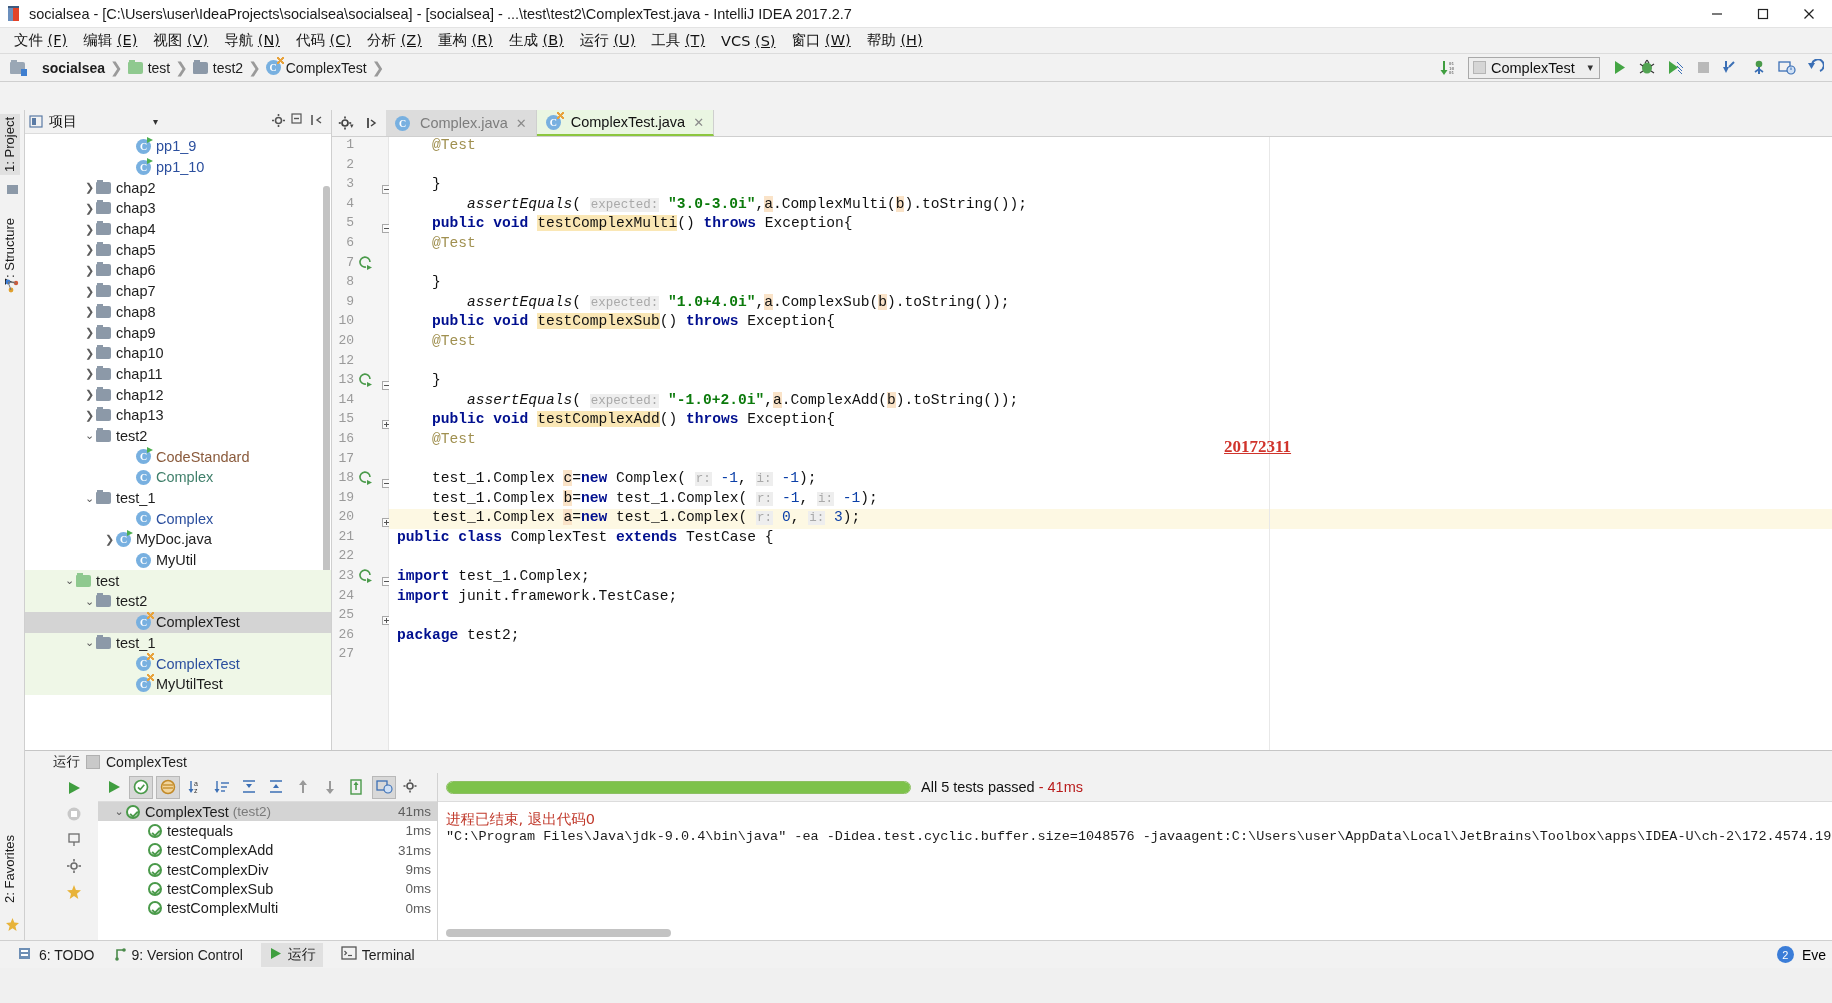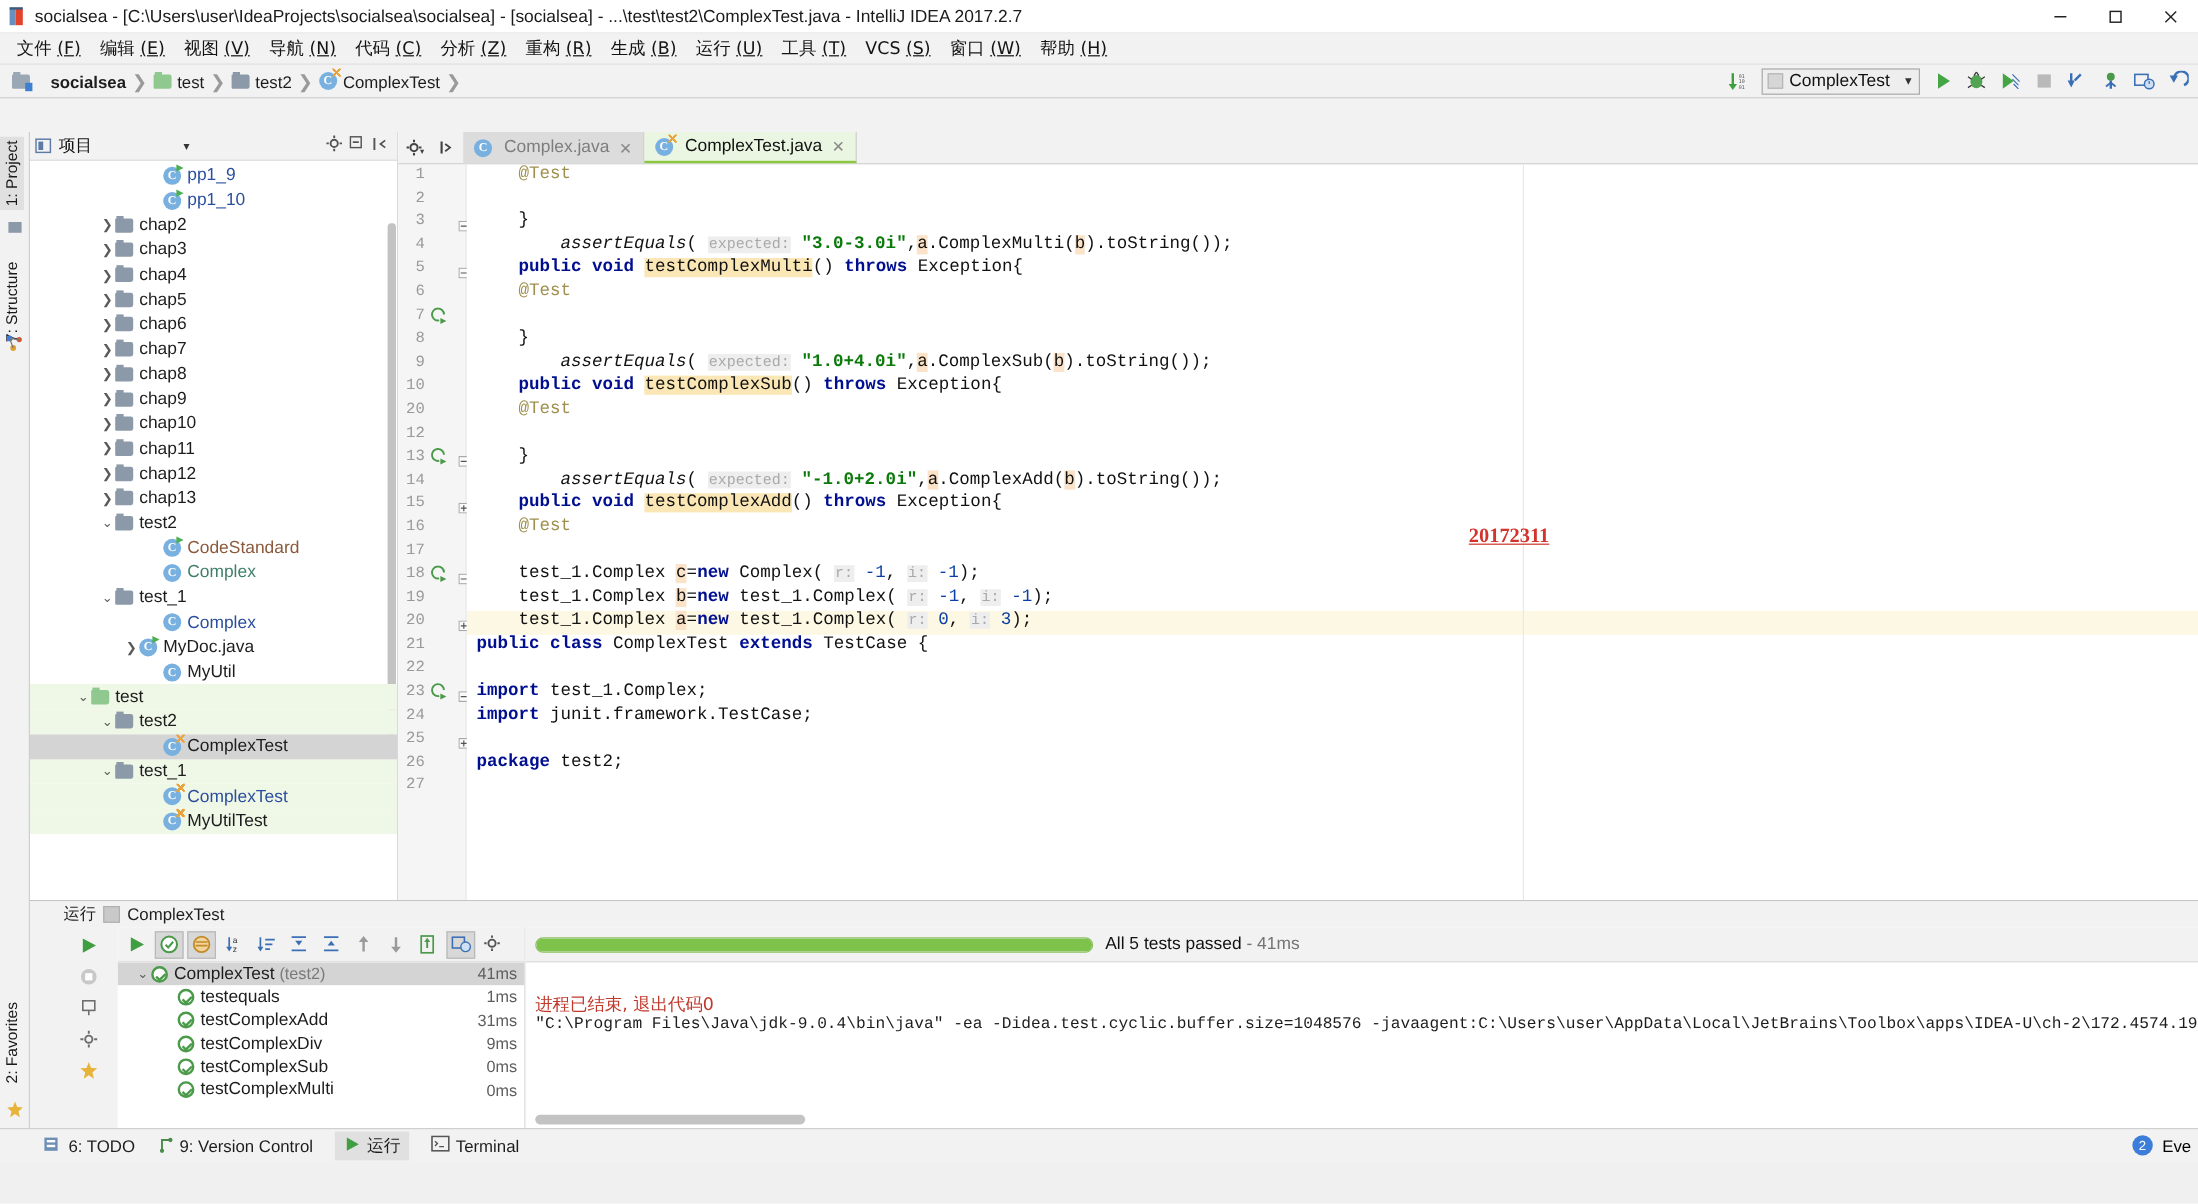--- a/index.html
+++ b/index.html
@@ -212,31 +212,31 @@
   .trow2 .nm { color:#1d1d1d; }
   .trow2 .sub { color:#7a7a7a; margin-left:4px; font-size:13.5px;}
   .trow2 .ms { margin-left:auto; color:#5e5e5e; font-size:13.5px;}
   .trow2 .arw { width:14px; text-align:center; font-size:11px; color:#5b5b5b; flex:none;}
 
   .consolecol { flex:1; display:flex; flex-direction:column; min-width:0; background:#fff; position:relative;}
   .progressrow { height:29px; display:flex; align-items:center; gap:10px; padding:0 8px; background:#f2f2f2; border-bottom:1px solid #dcdcdc; flex:none;}
   .progressbar { width:465px; height:13px; border-radius:7px; background:#d7efc3; border:1px solid #8dbf63; overflow:hidden;}
   .progressbar i { display:block; height:100%; background:#7dc24b; }
   .progresstext { font-size:14.5px; color:#111; }
-  .progresstext .dim { color:#737373; }
+  .progresstext .dim { color:#b91c1c; }
   .console { flex:1; padding:8px 8px 0 8px; position:relative; overflow:hidden;}
   .cl { font-family:"Liberation Mono", monospace; font-size:13.5px; white-space:pre; color:#1d1d1d; }
   .cl.red { color:#c0392b; font-family:"DejaVu Sans", sans-serif; font-size:14.5px;}
   .hscroll { position:absolute; left:8px; bottom:3px; height:8px; background:#c3c3c3; border-radius:4px;}
 
   
   .statusbar {
     position:absolute; left:0; right:0; bottom:0; height:28px;
     background:#f2f2f2; border-top:1px solid #cfcfcf; display:flex; align-items:center; gap:18px;
-    padding-left:36px; font-size:14px;
+    padding-left:18px; font-size:14px;
   }
   .sb-item { display:flex; align-items:center; gap:5px; color:#1d1d1d; white-space:nowrap;}
   .sb-run { display:flex; align-items:center; gap:5px; background:#e0e0e0; padding:3px 7px; }
   .sb-right { margin-left:auto; display:flex; align-items:center; gap:8px; padding-right:6px;}
   .sb-badge { width:17px;height:17px;border-radius:50%;background:#3b7dd8;color:#fff;font-size:11px;display:flex;align-items:center;justify-content:center;}
 </style>
 </head>
 <body>
 
 <div class="app">
@@ -974,21 +974,21 @@
           <div class="progressrow">
             <div class="progressbar">
                 <i id="pbfill" style="width: 100%; background: rgb(125, 194, 75);"></i>
               </div>
             <div class="progresstext">
               <span>All 5 tests passed</span>
               <span class="dim">- 41ms</span>
             </div>
           </div>
           <div class="console" id="console">
-              <div class="cl red" style="margin-top: 18px;">进程已结束, 退出代码0</div>
+              <div class="cl red" style="">进程已结束, 退出代码0</div>
               <div class="cl" style="margin-top: 0px;">"C:\Program Files\Java\jdk-9.0.4\bin\java" -ea -Didea.test.cyclic.buffer.size=1048576 -javaagent:C:\Users\user\AppData\Local\JetBrains\Toolbox\apps\IDEA-U\ch-2\172.4574.19\li</div>
 
           <div class="hscroll" style="width:225px;"></div>
             </div>
         </div>
       </div>
     </div>
   </div>
 
   <div class="statusbar" id="statusbar">

